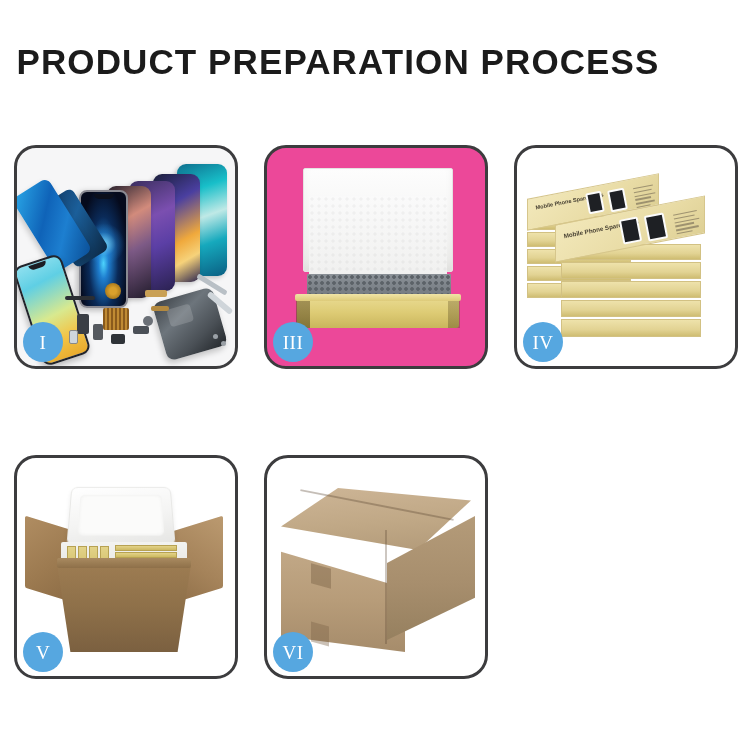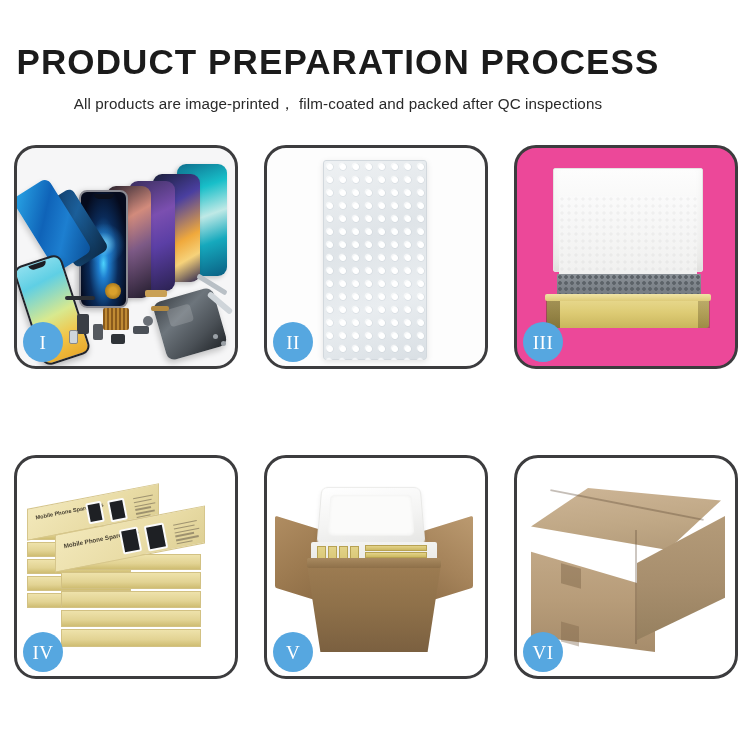--- a/index.html
+++ b/index.html
@@ -343,21 +343,20 @@
     background: rgba(90,70,50,.30); z-index: 11;
   }
 </style>
 </head>
 <body>
 
 <div class="page">
 
   <div class="header">
     <h1 class="main-title">PRODUCT PREPARATION PROCESS</h1>
-    <p class="subtitle">All products are image-printed， film-coated and packed after QC inspections</p>
   </div>
 
   <div class="grid">
 
     <div class="panel p1">
       <div class="panel-stage">
         <div class="ph big5"></div>
         <div class="ph big4"></div>
         <div class="ph big3"></div>
         <div class="ph big2"></div>
@@ -378,33 +377,20 @@
         <div class="chip flex8"></div>
         <div class="chip flex9"></div>
         <div class="chip screw1"></div>
         <div class="chip screw2"></div>
         <div class="chip tweezer"></div>
         <div class="chip driver"></div>
       </div>
       <div class="badge">I</div>
     </div>
 
-    <div class="panel p2">
-      <div class="panel-stage">
-        <div class="wrapped-screen">
-          <div class="tape" style="left:6px; top:2px; width:14px; height:7px;"></div>
-          <div class="tape" style="left:8px; top:62px; width:16px; height:9px;"></div>
-          <div class="tape" style="left:4px; top:150px; width:13px; height:22px;"></div>
-          <div class="tape" style="left:54px; top:148px; width:14px; height:24px;"></div>
-        </div>
-        <div class="bubblewrap"></div>
-        <div class="bubble-overlay"></div>
-      </div>
-      <div class="badge">II</div>
-    </div>
 
     <div class="panel p3">
       <div class="panel-stage">
         <div class="boxlid"></div>
         <div class="foamsheet"></div>
         <div class="greygrain"></div>
         <div class="boxlip"></div>
         <div class="boxbase"></div>
       </div>
       <div class="badge">III</div>

